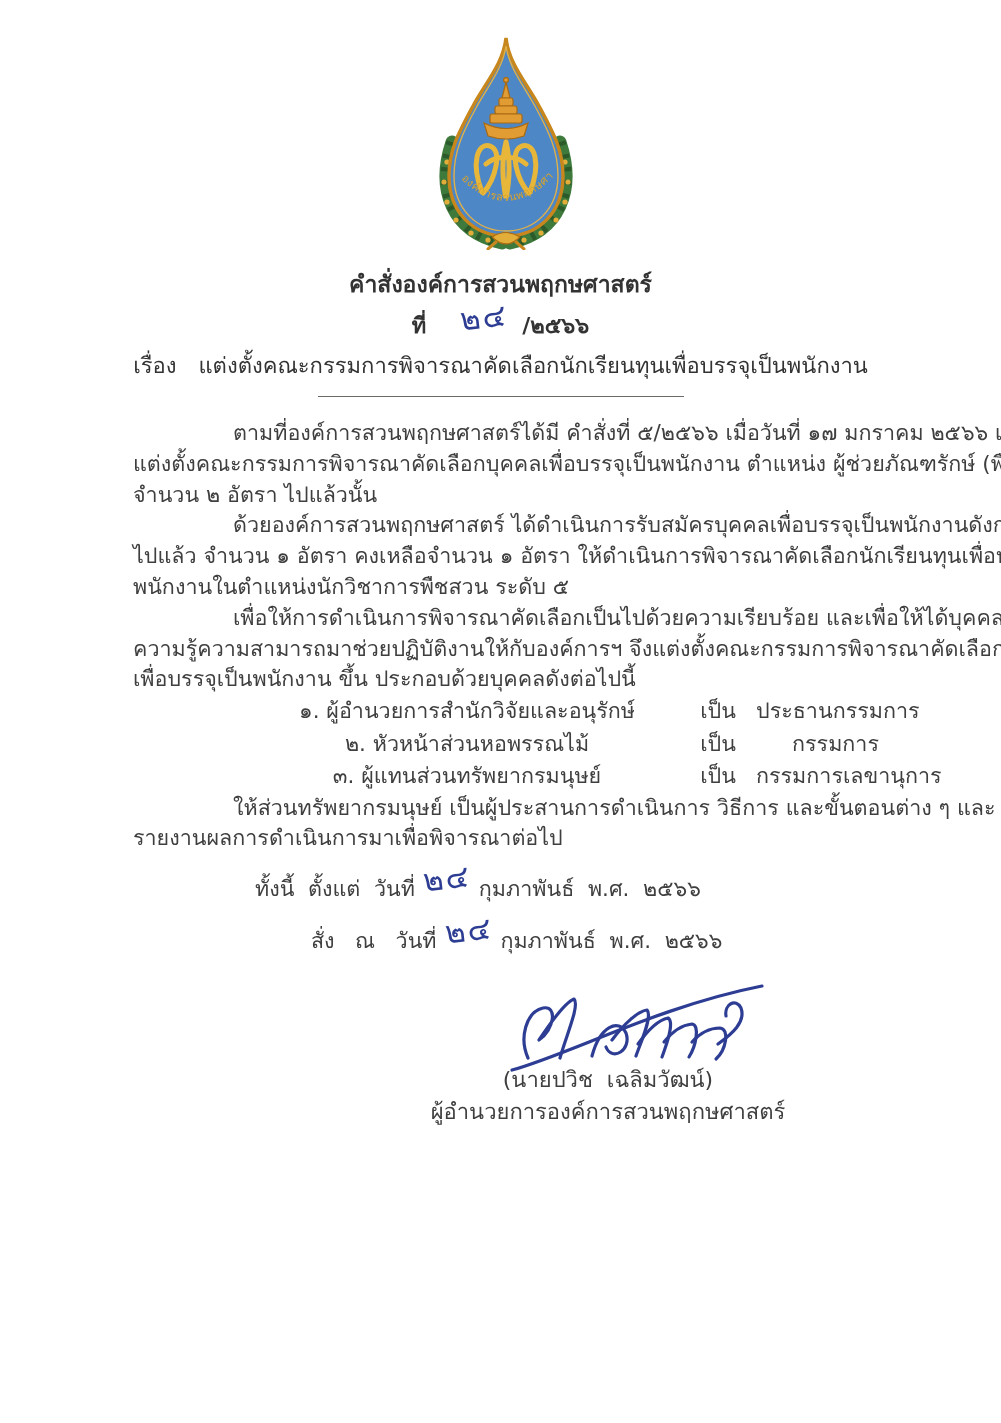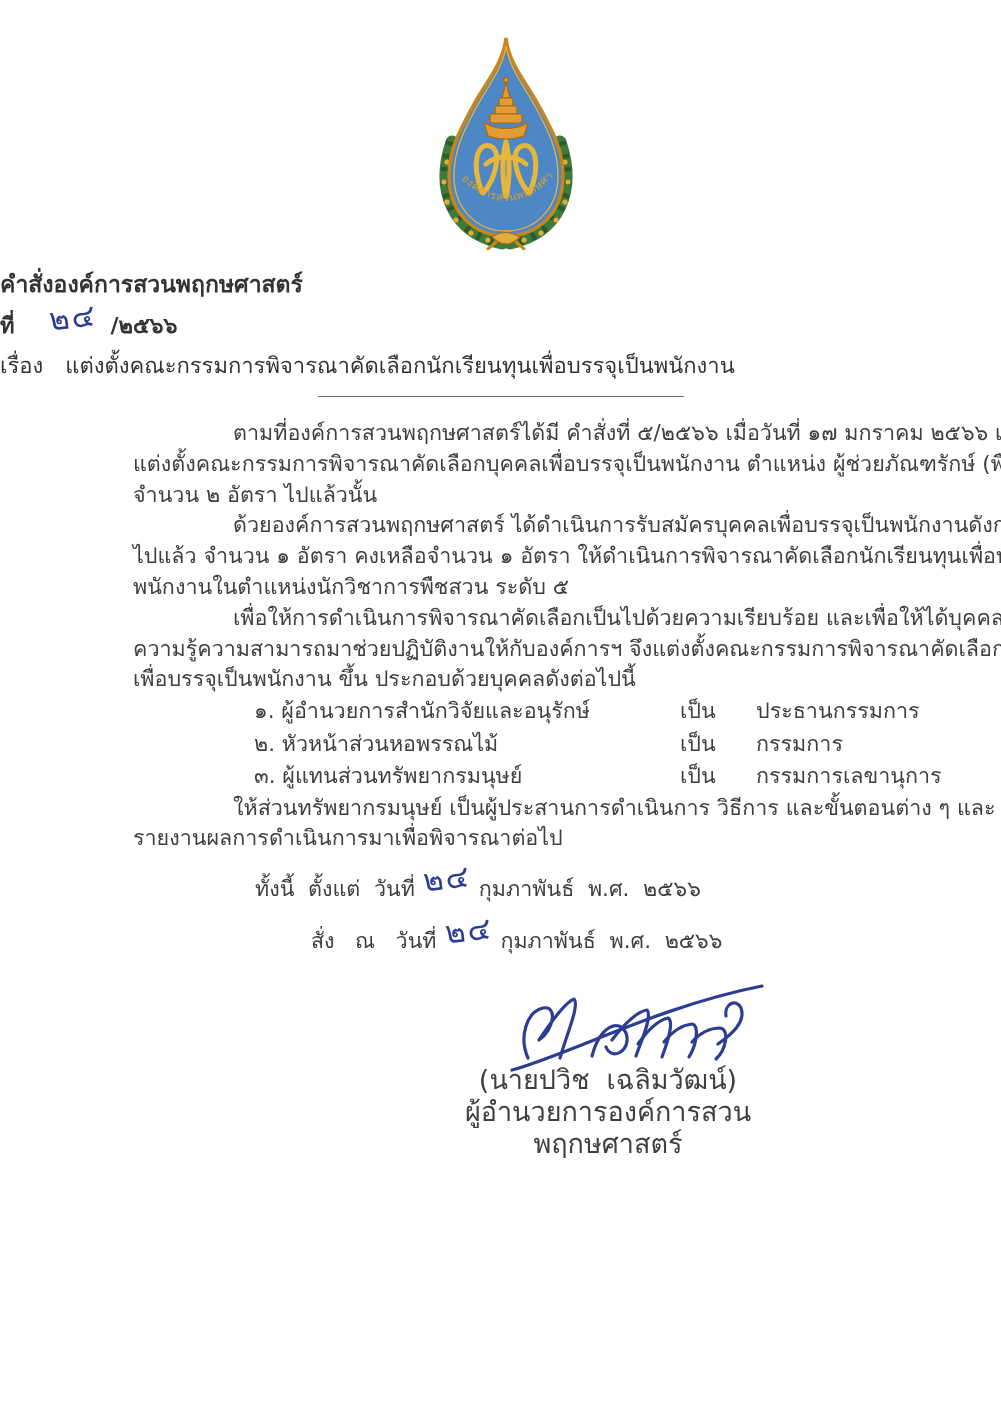--- a/index.html
+++ b/index.html
@@ -7,45 +7,45 @@
   body { font-family:"DejaVu Sans","Liberation Sans",sans-serif; }
   .page {
     position:relative;
     width:1001px; height:1423px;
     margin:0 auto;
     background:#ffffff;
     color:#3f3f3f;
     overflow:hidden;
   }
   .emblem { position:absolute; left:416px; top:30px; width:180px; height:220px; }
-  .header-block { position:absolute; left:0; top:268px; width:1001px; text-align:left; }
+  .header-block { position:absolute; left:0; top:268px; width:1001px; text-align:center; }
   .doc-title { font-size:23px; font-weight:700; color:#333; line-height:32px; }
   .number-line { font-size:22px; font-weight:700; color:#333; line-height:40px; margin-top:2px; }
   .number-prefix { margin-right:34px; }
   .number-suffix { margin-left:14px; }
   .hand { 
     font-weight:400; color:#2e3d94; font-size:31px;
     display:inline-block; transform:rotate(-6deg); position:relative; top:-5px;
     letter-spacing:2px;
   }
   .subject-line { font-size:22px; font-weight:400; color:#333; line-height:32px; margin-top:4px; }
   .subject-label { margin-right:22px; }
   .divider { width:366px; height:0; border-top:1.5px solid #6a6a66; margin:14px auto 0 auto; }
   .body-block { position:absolute; left:133px; top:418px; width:782px; font-size:21.5px; color:#3f3f3f; }
   .pline { line-height:30.8px; white-space:nowrap; }
   .pline.indent { padding-left:100px; }
   .committee { padding-left:121px; }
-  .committee-row { display:grid; grid-template-columns:426px 76px auto; line-height:32.5px; white-space:nowrap; }
+  .committee-row { display:grid; grid-template-columns:426px 76px auto; line-height:32.5px; white-space:nowrap;text-align:center; }
   .dates-block { position:absolute; left:133px; top:868px; width:782px; font-size:21.5px; color:#3f3f3f; }
   .date-line { line-height:34px; white-space:nowrap; }
   .date-line .hand { top:-7px; margin:0 8px; }
   .date-effective { padding-left:122px; margin-bottom:14px; }
   .date-issued { padding-left:178px; }
   .signature { position:absolute; left:500px; top:978px; width:275px; height:105px; }
-  .signer-block { position:absolute; left:408px; top:1064px; width:400px; text-align:center; font-size:27px; color:#3f3f3f; }
+  .signer-block { position:absolute; left:408px; top:1064px; width:400px; text-align:center; font-size:22px; color:#3f3f3f; }
   .signer-name { line-height:32px; }
   .signer-title { line-height:32px; }
   .sp2 { white-space:pre;text-align:center; }
 </style>
 </head>
 <body>
 
 <div class="page">
 
   <div class="emblem">

